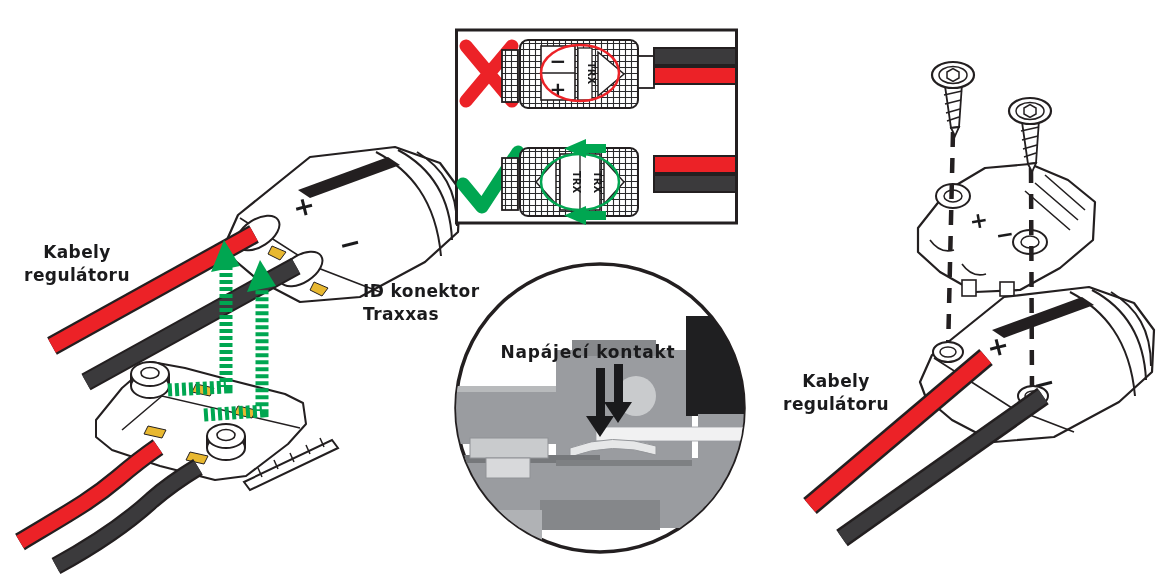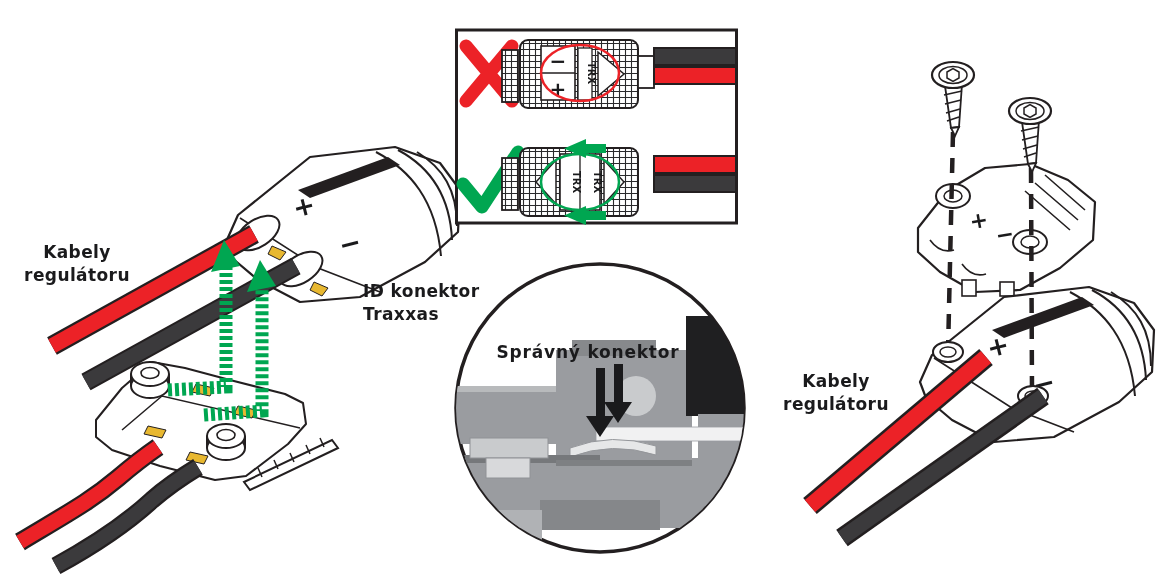--- a/index.html
+++ b/index.html
@@ -222,18 +222,18 @@
   </g>
 </svg>
 
 <div class="lbl center" style="left:6px;top:241px;width:142px;">Kabely
 regulátoru</div>
 
 <div class="lbl" style="left:315px;top:280px;width:170px;margin-left:48px;">ID konektor
 Traxxas</div>
 
 
-<div class="lbl center" style="left:492px;top:341px;width:192px;letter-spacing:.8px;">Správný konektor</div>
+<div class="lbl center" style="left:492px;top:341px;width:192px;letter-spacing:.8px;">Napájecí kontakt</div>
 
 <div class="lbl center" style="left:766px;top:370px;width:140px;">Kabely
 regulátoru</div>
 
 </div>
 
 </body></html>

